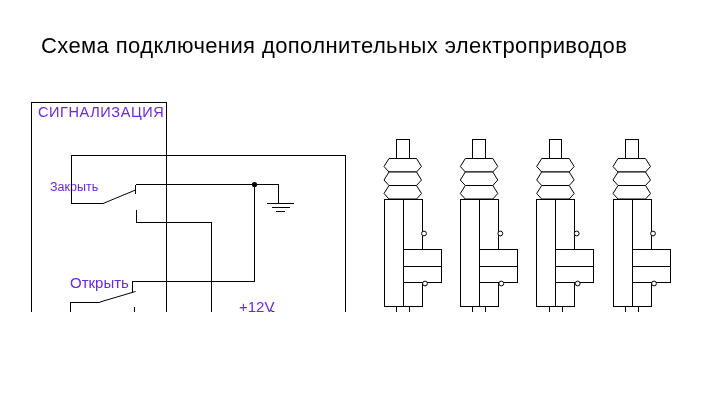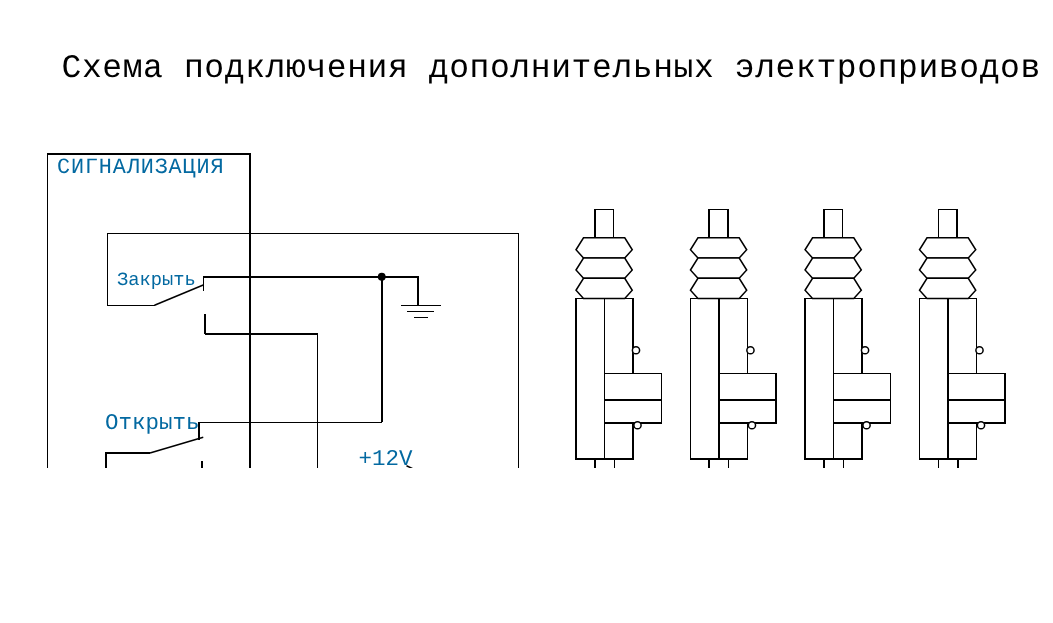--- a/index.html
+++ b/index.html
@@ -1,26 +1,26 @@
 <!DOCTYPE html>
 <html><head>
 <meta charset="utf-8">
 <style>
   html,body{margin:0;padding:0;background:#fff;}
   .canvas{
     position:relative;width:702px;height:312px;background:#ffffff;overflow:hidden;
-    font-family:Liberation Mono, monospace;color:#000;
+    font-family:Liberation Sans, sans-serif;color:#000;
   }
   .title{
     position:absolute;left:41px;top:33px;font-size:22px;letter-spacing:0.4px;
     white-space:nowrap;color:#000;
   }
-  .lbl{position:absolute;white-space:nowrap;color:#0369a1;line-height:1;}
+  .lbl{position:absolute;white-space:nowrap;color:#6d28d9;line-height:1;}
   .lbl.alarm{left:38px;top:105px;font-size:14.5px;letter-spacing:0.6px;}
-  .lbl.close{left:78px;top:181px;font-size:12.5px;}
+  .lbl.close{left:50px;top:181px;font-size:12.5px;}
   .lbl.open{left:70px;top:275px;font-size:15px;}
   .lbl.power{left:239px;top:299px;font-size:15px;}
   svg{position:absolute;left:0;top:0;}
   .wire{stroke:#000;stroke-width:1;fill:none;}
 </style>
 </head>
 <body>
 
 <div class="canvas">
 

